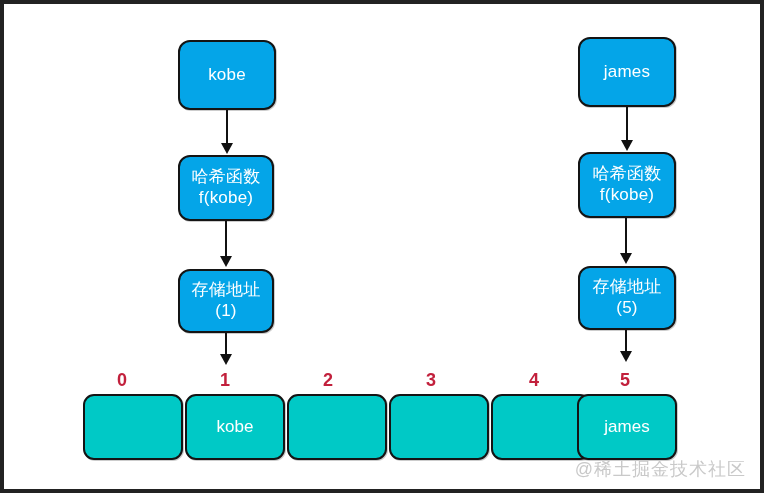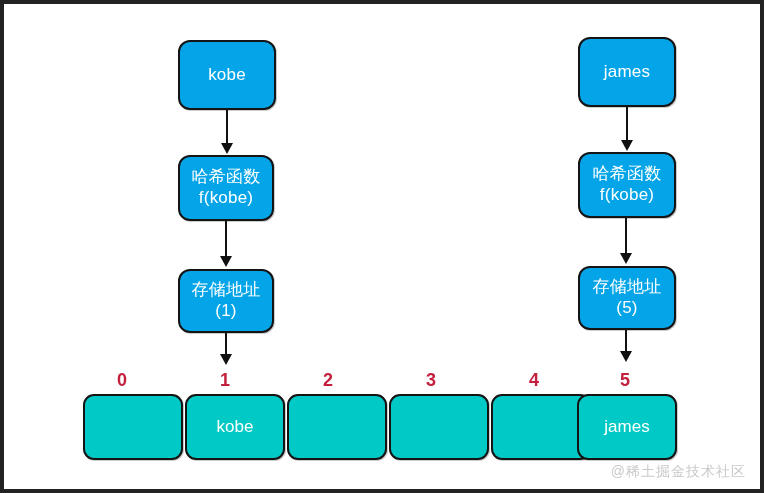--- a/index.html
+++ b/index.html
@@ -81,21 +81,21 @@
     text-align: center;
     width: 40px;
   }
 
   
   .watermark {
     position: absolute;
     right: 14px;
     bottom: 8px;
     color: #c9c9c9;
-    font-size: 14px;
+    font-size: 18px;
     letter-spacing: 1px;
     user-select: none;
   }
 </style>
 </head>
 <body>
 
 <div class="canvas">
 
   <div class="node" style="left:174px; top:36px; width:98px; height:70px;">

